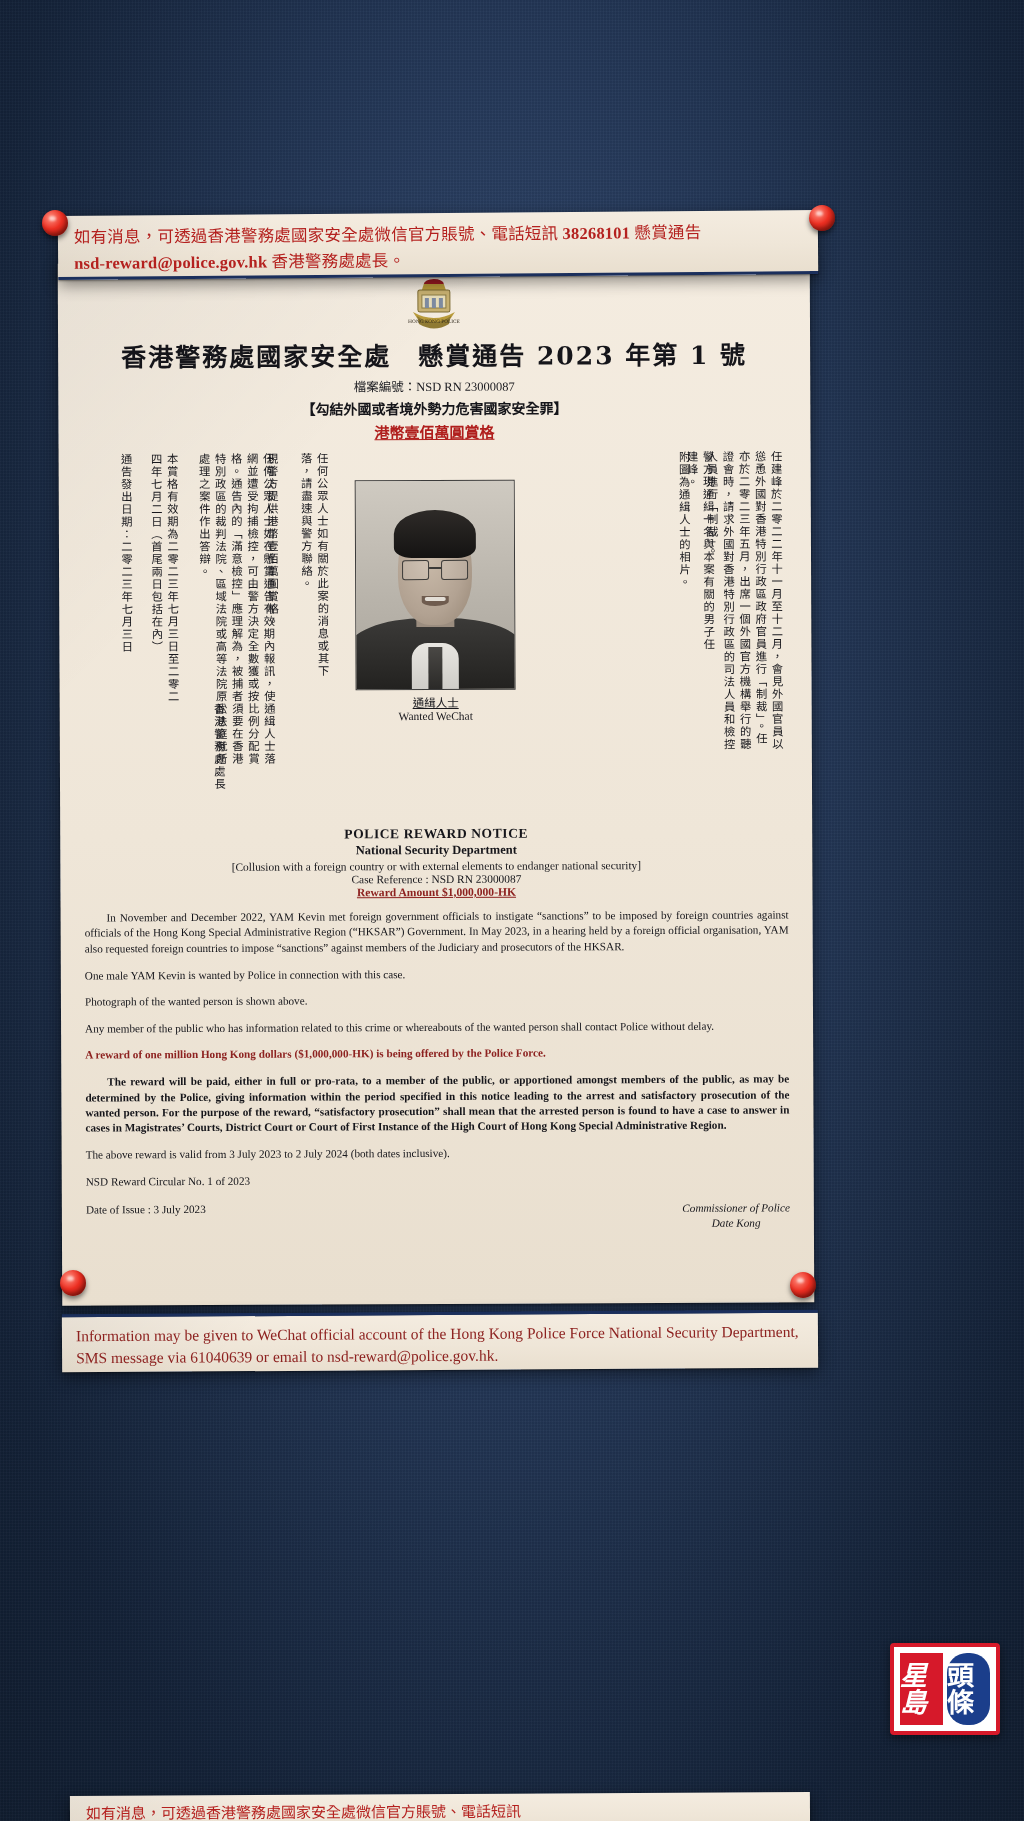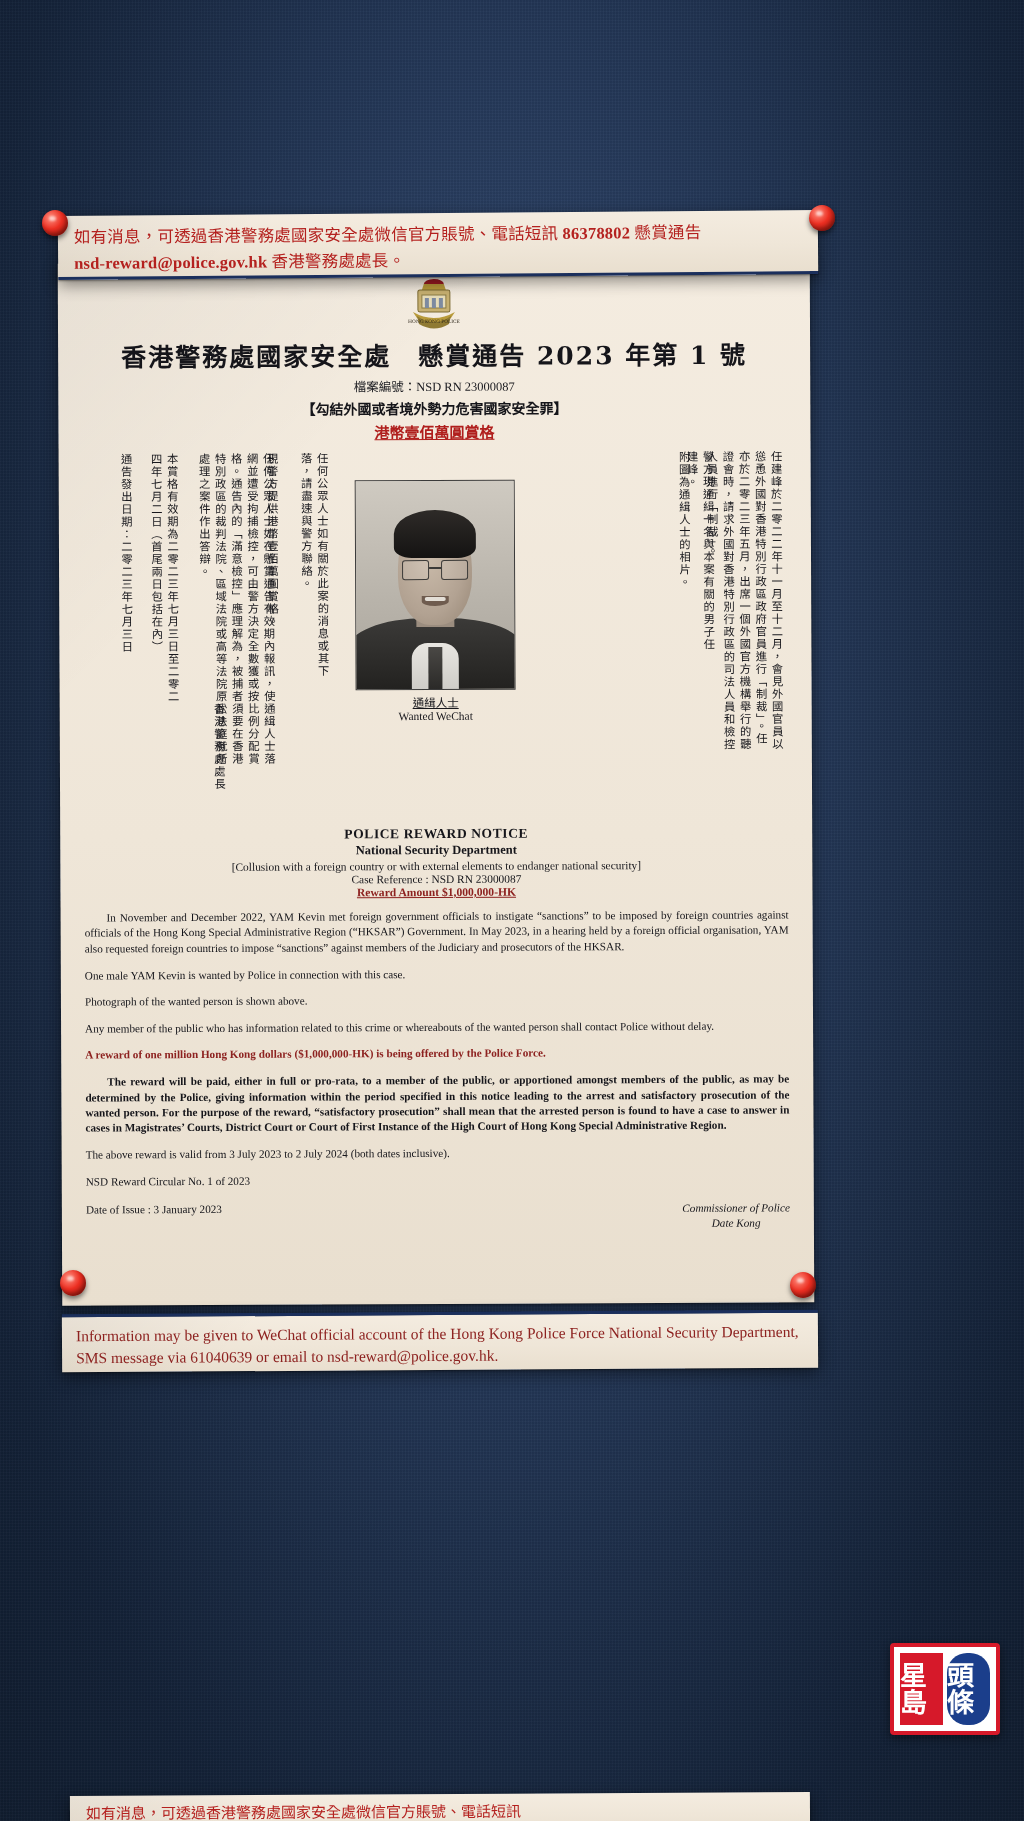--- a/index.html
+++ b/index.html
@@ -288,20 +288,21 @@
     color: #fff;
     font-family: "DejaVu Serif", serif;
     font-weight: bold;
     font-size: 27px;
     line-height: 1.0;
     display: flex;
     flex-direction: column;
     align-items: center;
     justify-content: center;
     letter-spacing: 0;
+    font-style: italic;
   }
   .wm-right {
     width: 46%;
     margin: 6px 6px 6px 2px;
     background: #1b3e8b;
     color: #fff;
     font-family: "DejaVu Serif", serif;
     font-weight: bold;
     font-size: 27px;
     line-height: 1.0;
@@ -312,21 +313,21 @@
     border-radius: 20px;
   }
 </style>
 </head>
 <body>
 
 <div id="board"></div>
 
 <div class="paper" id="top-strip">
   <span>如有消息，可透過香港警務處國家安全處微信官方賬號、電話短訊</span>
-  <span class="en">86378802</span>
+  <span class="en">38268101</span>
   <span>懸賞通告</span>
   <br>
   <span class="en">nsd-reward@police.gov.hk</span>
   <span>香港警務處處長。</span>
 </div>
 
 <div class="paper" id="poster">
   <div id="poster-inner">
 
     <div class="crest">
@@ -391,21 +392,21 @@
       <p class="para">In November and December 2022, YAM Kevin met foreign government officials to instigate “sanctions” to be imposed by foreign countries against officials of the Hong Kong Special Administrative Region (“HKSAR”) Government.  In May 2023, in a hearing held by a foreign official organisation, YAM also requested foreign countries to impose “sanctions” against members of the Judiciary and prosecutors of the HKSAR.</p>
       <p class="para noindent">One male YAM Kevin is wanted by Police in connection with this case.</p>
       <p class="para noindent">Photograph of the wanted person is shown above.</p>
       <p class="para noindent">Any member of the public who has information related to this crime or whereabouts of the wanted person shall contact Police without delay.</p>
       <p class="para noindent red">A reward of one million Hong Kong dollars ($1,000,000-HK) is being offered by the Police Force.</p>
       <p class="para bold">The reward will be paid, either in full or pro-rata, to a member of the public, or apportioned amongst members of the public, as may be determined by the Police, giving information within the period specified in this notice leading to the arrest and satisfactory prosecution of the wanted person.   For the purpose of the reward, “satisfactory prosecution” shall mean that the arrested person is found to have a case to answer in cases in Magistrates’ Courts, District Court or Court of First Instance of the High Court of Hong Kong Special Administrative Region.</p>
       <p class="para noindent">The above reward is valid from 3 July 2023 to 2 July 2024 (both dates inclusive).</p>
       <p class="para noindent">NSD Reward Circular No. 1 of 2023</p>
 
       <div class="sig-row">
-        <div>Date of Issue : 3 January 2023</div>
+        <div>Date of Issue : 3 July 2023</div>
         <div class="sig-right">
           <div>Commissioner of Police</div>
           <div>Date Kong</div>
         </div>
       </div>
     </div>
 
   </div>
 </div>
 

